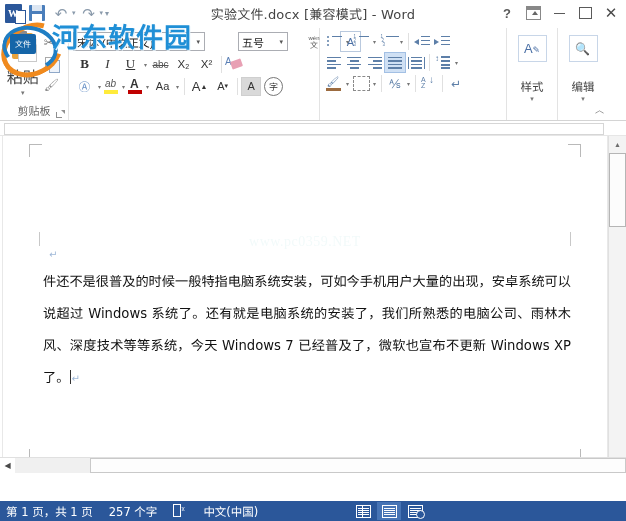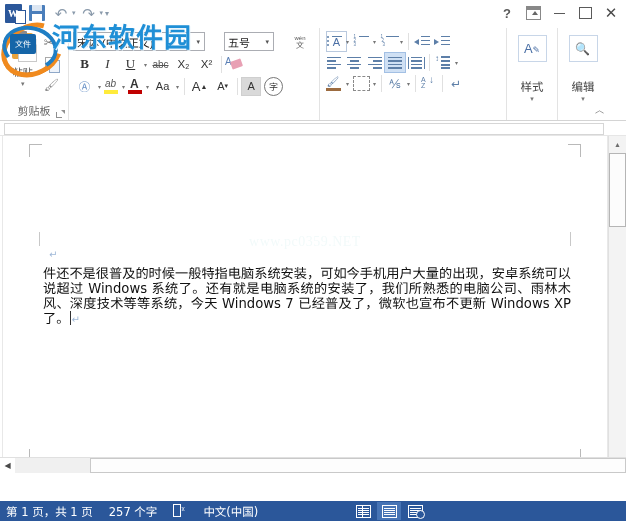--- a/index.html
+++ b/index.html
@@ -68,39 +68,39 @@
   .dlgar{position:absolute;right:0;top:0;width:0;height:0;border-left:4px solid transparent;border-top:4px solid #909090;}
 
   
   .g-clip{width:68px;}
   .pasteblk{width:40px;display:flex;flex-direction:column;align-items:center;padding-top:2px;}
   .pasteico{width:30px;height:30px;position:relative;}
   .clipbd{position:absolute;left:4px;top:0px;width:21px;height:26px;background:#e8a33d;border-radius:2px;}
   .clipclip{position:absolute;left:10px;top:-2px;width:9px;height:5px;background:#8a8a8a;border-radius:1px;}
   .clipsheet{position:absolute;left:10px;top:6px;width:17px;height:21px;background:#fff;border:1px solid #c9c9c9;}
   .clipsheet:after{content:"";position:absolute;right:-1px;top:-1px;border-left:6px solid transparent;border-top:6px solid #e9e9e9;}
-  .pastelbl{font-size:10px;color:#444;margin-top:1px;}
+  .pastelbl{font-size:16px;color:#444;margin-top:1px;}
   .pastedd{font-size:7px;color:#777;line-height:7px;margin-top:1px;}
   .clipcol{width:24px;display:flex;flex-direction:column;align-items:center;gap:3px;padding-top:3px;}
   .smicon{width:18px;height:18px;position:relative;}
   .scissors{font-size:13px;color:#7a7a7a;line-height:18px;}
   .copyi{position:relative;width:15px;height:15px;margin:2px auto;}
   .copyi:before{content:"";position:absolute;left:0;top:0;width:9px;height:11px;border:1px solid #a9a9a9;background:#fff;}
   .copyi:after{content:"";position:absolute;left:4px;top:3px;width:9px;height:11px;border:1px solid #8fa8c8;background:#eef3fa;}
   .brushi{font-size:12px;color:#8a8a8a;line-height:18px;}
 
   
   .g-font{width:250px;}
   .fontrow{display:flex;align-items:center;gap:16px;height:21px;}
   .fontbox{display:flex;align-items:center;height:17px;border:1px solid #abadb3;background:#fff;
     padding:0 1px 0 3px;font-size:11px;color:#222;}
   .fontbox .val{white-space:nowrap;}
   .fontbox .cv{margin-left:auto;font-size:7px;color:#555;padding:0 3px;}
   .fb-name{width:126px;}
-  .fb-size{width:44px;margin-left:3px;}
+  .fb-size{width:44px;margin-left:17px;}
   .ficon{width:19px;height:19px;display:flex;align-items:center;justify-content:center;
     font-size:11px;color:#4a6fa5;}
   .ficon.bx{border:1px solid #b9c9de;}
   .fontrow2{display:flex;align-items:center;gap:0px;height:20px;padding-top:2px;}
   .fbtn{min-width:19px;height:19px;display:flex;align-items:center;justify-content:center;
     font-size:11.5px;color:#333;padding:0 2px;}
   .fbtn.b{font-weight:bold;font-family:"Liberation Serif",serif;font-size:13px;}
   .fbtn.i{font-style:italic;font-family:"Liberation Serif",serif;font-size:13px;}
   .fbtn.u{text-decoration:underline;font-family:"Liberation Serif",serif;font-size:13px;}
   .fbtn.strike{text-decoration:line-through;color:#555;font-size:10px;}
@@ -173,21 +173,21 @@
   .mark.tl{left:26px;top:8px;border-left:1px solid #b9b9b9;border-top:1px solid #b9b9b9;}
   .mark.tr{right:26px;top:8px;border-right:1px solid #b9b9b9;border-top:1px solid #b9b9b9;}
   .mark.bl{left:26px;bottom:10px;border-left:1px solid #b9b9b9;border-bottom:1px solid #b9b9b9;}
   .mark.br{right:26px;bottom:10px;border-right:1px solid #b9b9b9;border-bottom:1px solid #b9b9b9;}
   .vline{position:absolute;top:96px;height:14px;width:1px;background:#c8c8c8;}
   .docwm{position:absolute;left:0;right:0;top:98px;text-align:center;font-size:14px;
     color:#f2fafa;font-family:"Liberation Serif",serif;letter-spacing:.5px;}
   .pilcrow-doc{position:absolute;left:46px;top:113px;font-size:10px;color:#9fb8d8;}
   .doctext{position:absolute;left:40px;right:36px;top:130px;
     font-family:"DejaVu Sans","Liberation Sans",sans-serif;
-    font-size:13.2px;line-height:15px;color:#111;text-align:justify;text-justify:inter-ideograph;}
+    font-size:13.2px;line-height:32px;color:#111;text-align:justify;text-justify:inter-ideograph;}
   .doccaret{display:inline-block;width:1px;height:14px;background:#333;vertical-align:-2px;margin-left:1px;}
   .endmark{color:#9fb8d8;font-size:10px;}
 
   
   .vsb{position:absolute;right:0;top:0;width:17px;bottom:0;background:#f3f3f3;border-left:1px solid #e0e0e0;}
   .sbtn{width:17px;height:17px;display:flex;align-items:center;justify-content:center;
     background:#f3f3f3;color:#6d6d6d;font-size:7px;}
   .vthumb{position:absolute;left:0;top:17px;width:15px;height:72px;background:#fcfcfc;border:1px solid #b5b5b5;}
   .vsbDown{position:absolute;left:0;bottom:0;}
   .hsb{position:absolute;left:0;right:0;bottom:0;height:15px;background:#fff;border-top:1px solid #e0e0e0;display:flex;}
@@ -250,20 +250,21 @@
           <span class="arrowbtn">↶</span>
         </div>
       <span class="minicar">▾</span>
       <div class="qicon">
           <span class="arrowbtn">↷</span>
         </div>
       <span class="minicar">▾</span>
       <span class="qatdd">▾</span>
     </div>
 
+    <div class="title">实验文件.docx [兼容模式] - Word</div>
 
     <div class="winbtns">
       <div class="winbtn help">?</div>
       <div class="winbtn">
           <div class="ribbonopt"></div>
         </div>
       <div class="winbtn">
           <div class="minbtn"></div>
         </div>
       <div class="winbtn">

